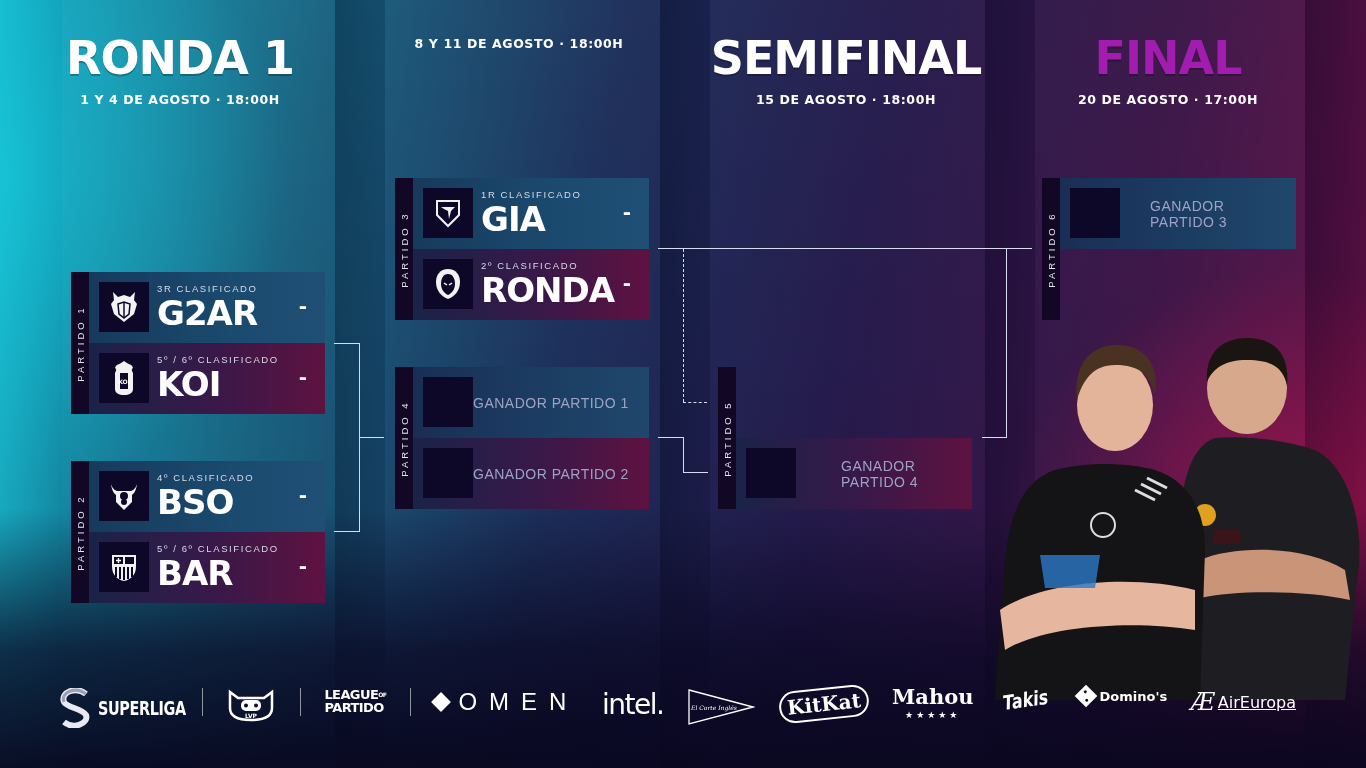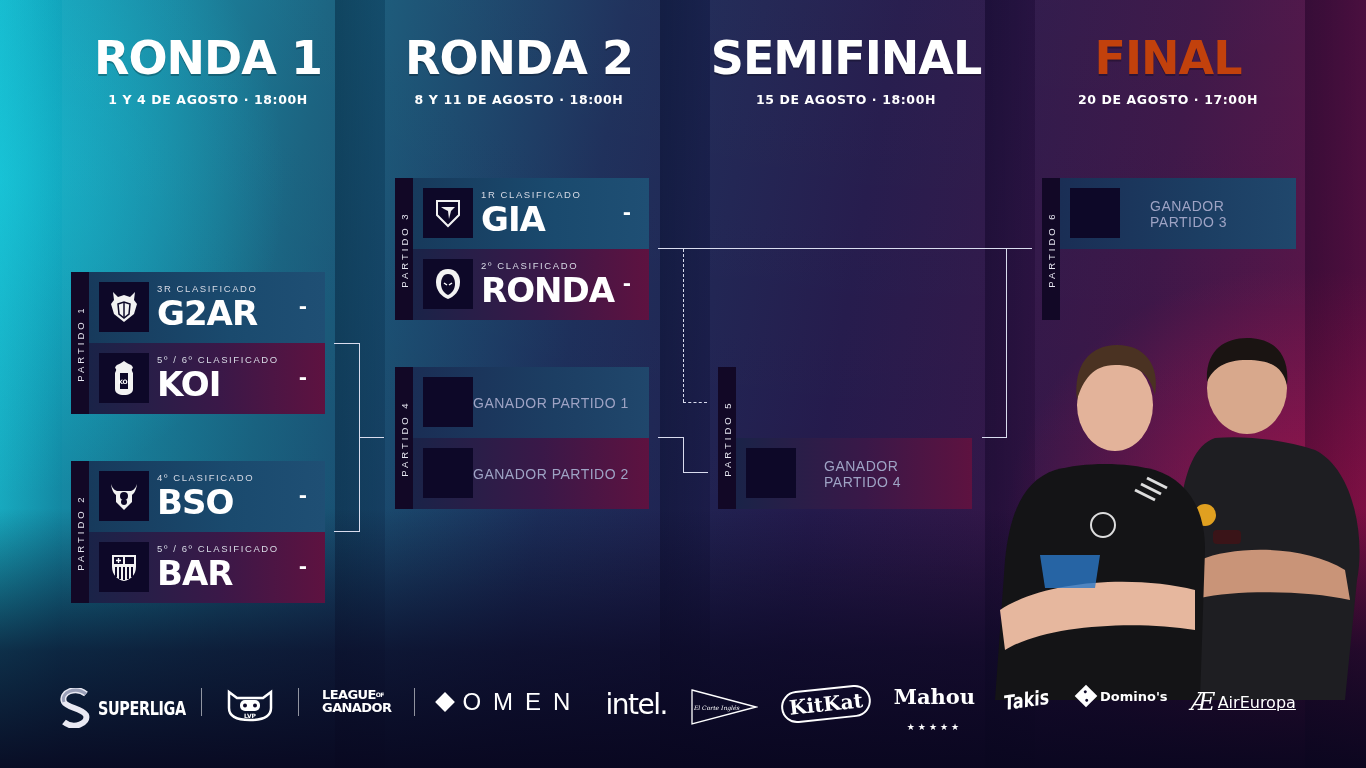--- a/index.html
+++ b/index.html
@@ -33,21 +33,21 @@
     position: absolute; top: 30px; width: 320px; text-align: center;
   }
   .round-title {
     font-family: "DejaVu Sans", sans-serif;
     font-weight: bold;
     font-size: 46px;
     letter-spacing: -1px;
     line-height: 56px;
     text-shadow: 0 2px 0 rgba(0,0,0,0.25);
   }
-  .round-title.gold { color: #c2410c; }
+  .round-title.gold { color: #a21caf; }
   .round-sub {
     margin-top: 6px;
     font-family: "DejaVu Sans", sans-serif;
     font-weight: bold;
     font-size: 12.5px;
     letter-spacing: 0.6px;
   }
 
   .match {
     position: absolute; width: 254px; height: 142px;
@@ -119,26 +119,25 @@
 <div class="col-panel" style="left:62px;width:273px;"></div>
 <div class="stripe" style="left:335px;width:50px;"></div>
 <div class="col-panel" style="left:385px;width:275px;"></div>
 <div class="stripe" style="left:660px;width:50px;"></div>
 <div class="col-panel" style="left:710px;width:275px;"></div>
 <div class="stripe" style="left:985px;width:50px;"></div>
 <div class="col-panel" style="left:1035px;width:270px;"></div>
 <div class="stripe" style="left:1305px;width:61px;"></div>
 <div class="bottom-shade"></div>
 
-<div class="round-header" style="left:48px;">
+<div class="round-header" style="left:20px;">
   <div class="round-title">RONDA 1</div>
   <div class="round-sub">1 Y 4 DE AGOSTO · 18:00H</div>
 </div>
 <div class="round-header" style="left:359px;">
-  <div class="round-title">RONDA 2</div>
   <div class="round-sub">8 Y 11 DE AGOSTO · 18:00H</div>
 </div>
 <div class="round-header" style="left:686px;">
   <div class="round-title">SEMIFINAL</div>
   <div class="round-sub">15 DE AGOSTO · 18:00H</div>
 </div>
 <div class="round-header" style="left:1008px;">
   <div class="round-title gold">FINAL</div>
   <div class="round-sub">20 DE AGOSTO · 17:00H</div>
 </div>
@@ -259,21 +258,21 @@
     <div class="placeholder-text">GANADOR PARTIDO 2</div>
   </div>
 </div>
 
 <div class="match" style="left:718px;top:367px;">
   <div class="match-label">
       <span>PARTIDO 5</span>
     </div>
   <div class="slot bottom">
     <div class="logo-box"></div>
-    <div class="placeholder-text" style="left:88px;">GANADOR PARTIDO 4</div>
+    <div class="placeholder-text" style="left:105px;">GANADOR PARTIDO 4</div>
   </div>
 </div>
 
 <div class="match" style="left:1042px;top:178px;">
   <div class="match-label">
       <span>PARTIDO 6</span>
     </div>
   <div class="slot top empty">
     <div class="logo-box"></div>
     <div class="placeholder-text" style="left:90px;">GANADOR PARTIDO 3</div>
@@ -337,40 +336,40 @@
         <circle cx="20" cy="17.5" r="2" fill="#0d0828"></circle>
         <circle cx="30" cy="17.5" r="2" fill="#0d0828"></circle>
         <text x="25" y="30" font-size="6" fill="#fff" text-anchor="middle" font-family="DejaVu Sans, sans-serif" font-weight="bold">LVP</text>
       </svg>
   </div>
   <div class="sponsor-sep"></div>
   <div class="sponsor" style="flex-direction:column;align-items:flex-start;gap:0;line-height:13px;">
     <div style="font-family:'DejaVu Sans',sans-serif;font-weight:bold;font-size:13px;letter-spacing:-0.6px;">
       <span>LEAGUE</span><span style="font-size:6px;vertical-align:top;">OF</span>
     </div>
-    <div style="font-family:'DejaVu Sans',sans-serif;font-weight:bold;font-size:13px;letter-spacing:-0.6px;">GANADOR</div>
+    <div style="font-family:'DejaVu Sans',sans-serif;font-weight:bold;font-size:13px;letter-spacing:-0.6px;">PARTIDO</div>
   </div>
   <div class="sponsor-sep"></div>
   <div class="sponsor" style="gap:10px;">
     <span style="display:inline-block;width:14px;height:14px;background:#fff;transform:rotate(45deg);"></span>
     <span style="font-size:24px;letter-spacing:12px;font-weight:normal;">OMEN</span>
   </div>
   <div class="sponsor">
     <span style="font-family:'DejaVu Sans',sans-serif;font-size:28px;letter-spacing:-1.5px;">intel.</span>
   </div>
   <div class="sponsor">
     <svg width="68" height="38" viewBox="0 0 68 38">
         <path d="M2 2 L66 19 L2 36 Z" fill="none" stroke="#fff" stroke-width="1.3"></path>
       </svg>
     <span style="position:absolute;margin-left:4px;font-family:'DejaVu Serif',serif;font-style:italic;font-size:6px;">El Corte Inglés</span>
   </div>
   <div class="sponsor">
     <span style="font-family:'DejaVu Serif',serif;font-weight:bold;font-size:20px;border:2px solid #fff;border-radius:16px;padding:2px 6px;transform:rotate(-6deg);display:inline-block;">KitKat</span>
   </div>
-  <div class="sponsor" style="flex-direction:column;gap:12px;line-height:18px;">
+  <div class="sponsor" style="flex-direction:column;gap:0;line-height:18px;">
     <span style="font-family:'DejaVu Serif',serif;font-weight:bold;font-size:21px;">Mahou</span>
     <span style="font-size:9px;letter-spacing:3px;">★★★★★</span>
   </div>
   <div class="sponsor">
     <span style="font-family:'DejaVu Sans',sans-serif;font-weight:bold;font-style:italic;font-size:20px;transform:rotate(-8deg) scaleX(0.8);display:inline-block;">Takis</span>
   </div>
   <div class="sponsor">
     <span style="display:inline-block;width:16px;height:16px;background:#fff;transform:rotate(45deg);position:relative;">
       <span style="position:absolute;left:3px;top:4px;width:3px;height:3px;background:#0d0828;border-radius:50%;"></span>
       <span style="position:absolute;left:10px;top:9px;width:3px;height:3px;background:#0d0828;border-radius:50%;"></span>

